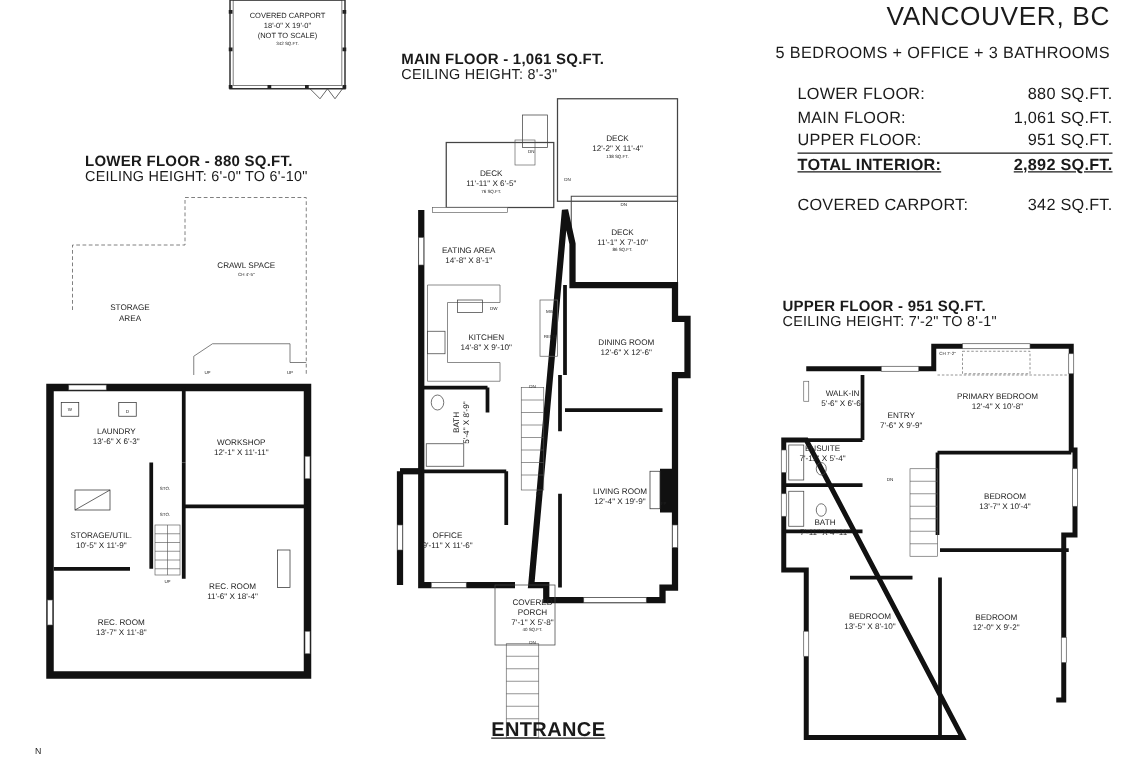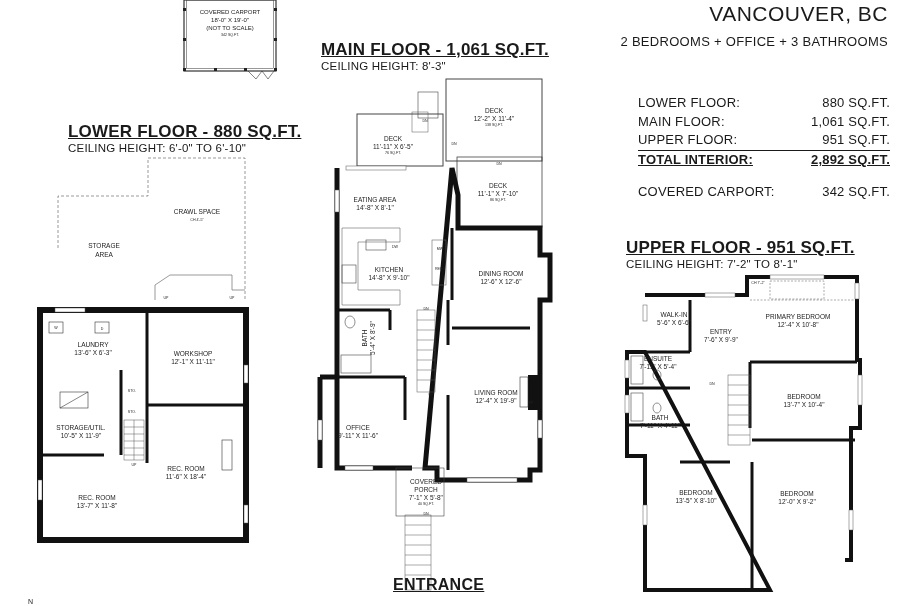--- a/index.html
+++ b/index.html
@@ -1,37 +1,37 @@
 <!DOCTYPE html>
 <html><head>
 <meta charset="utf-8">
 <style>
   html, body { margin:0; padding:0; background:#fff; }
   body { width:910px; height:606px; position:relative; overflow:hidden; font-family:"Liberation Sans", sans-serif; color:#1a1a1a; }
   .abs { position:absolute; }
   .title-city { right:22px; top:2px; font-size:21px; letter-spacing:0.5px; font-weight:400; }
   .subtitle { right:22px; top:34px; font-size:13px; letter-spacing:0.3px; }
-  .stats { left:638px; top:66px; width:252px; font-size:13px; letter-spacing:0.2px;margin-top:28px; }
+  .stats { left:638px; top:66px; width:252px; font-size:13px; letter-spacing:0.2px; }
   .stat-row { display:flex; justify-content:space-between; height:18.5px; line-height:18.5px; }
   .stat-row.underline { border-bottom:1.2px solid #1a1a1a; }
   .stat-row.total { font-weight:700;text-decoration:underline; }
   .gap { height:14px; }
-  .floor-head { font-size:17px; font-weight:700; text-decoration:underline; letter-spacing:0.2px; }
+  .floor-head { font-size:12px; font-weight:700; letter-spacing:0.2px; }
   .floor-sub { font-size:11.5px; letter-spacing:0.2px; }
   svg text { font-family:"Liberation Sans", sans-serif; fill:#222; }
   .rl { font-size:7.5px; text-anchor:middle; }
   .rs { font-size:3.6px; text-anchor:middle; }
   .entrance { left:393px; top:576px; font-size:16px; font-weight:700; text-decoration:underline; letter-spacing:0.3px; }
   .north { left:28px; top:598px; font-size:7px; }
 </style>
 </head>
 <body>
 
 <div class="abs title-city">VANCOUVER, BC</div>
-<div class="abs subtitle">2 BEDROOMS + OFFICE + 3 BATHROOMS</div>
+<div class="abs subtitle">5 BEDROOMS + OFFICE + 3 BATHROOMS</div>
 
 <div class="abs stats">
   <div class="stat-row">
     <span>LOWER FLOOR:</span>
     <span>880 SQ.FT.</span>
   </div>
   <div class="stat-row">
     <span>MAIN FLOOR:</span>
     <span>1,061 SQ.FT.</span>
   </div>

